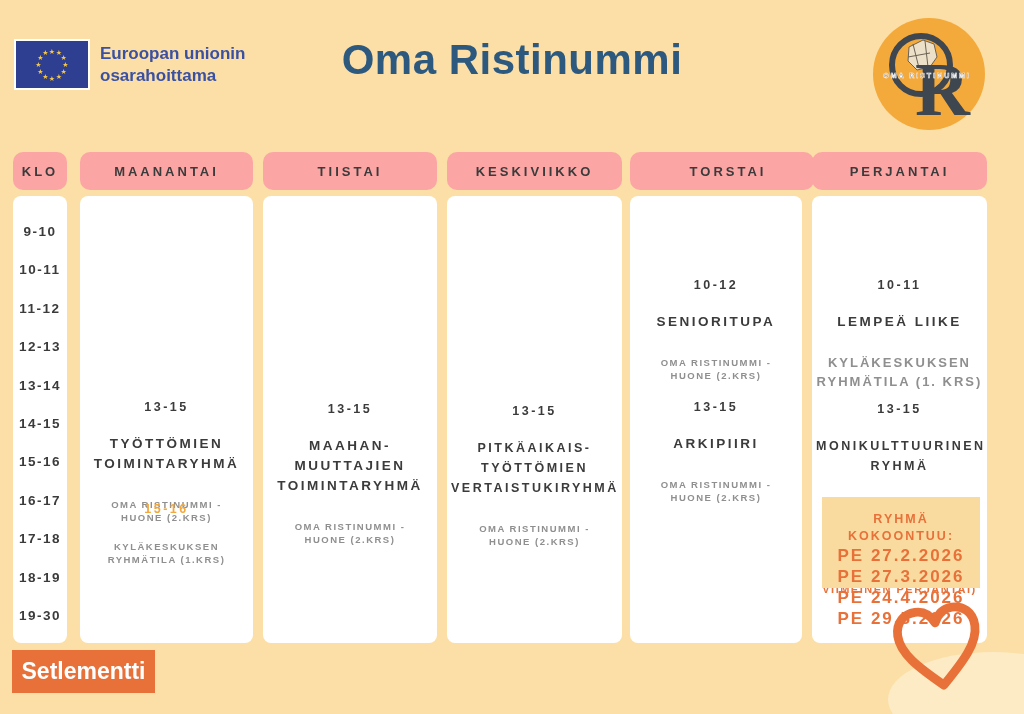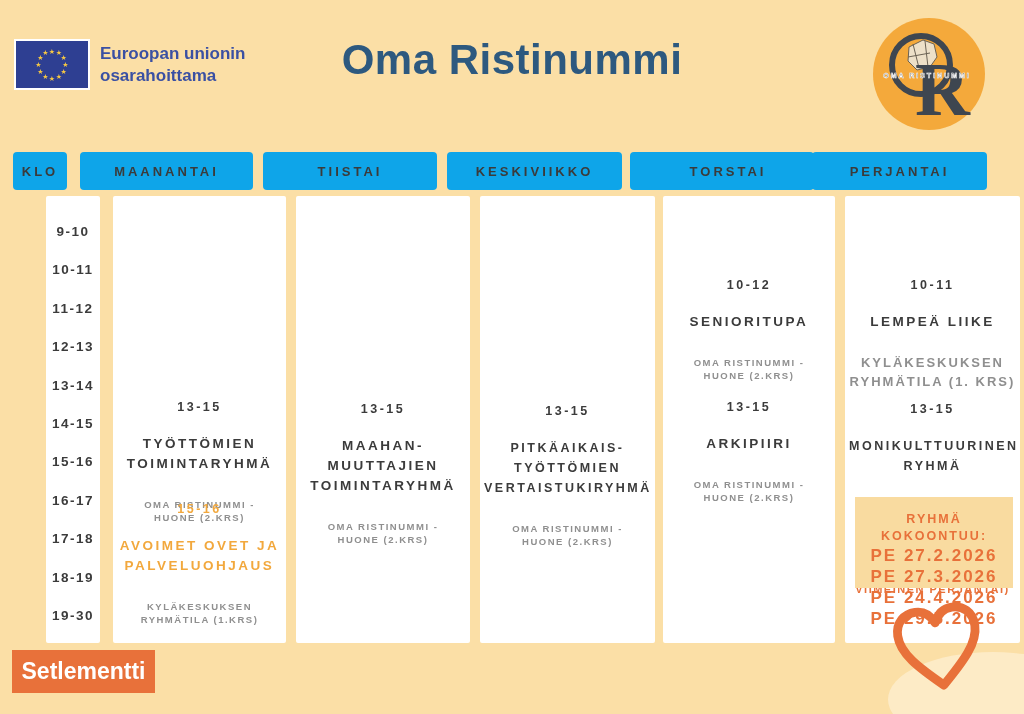--- a/index.html
+++ b/index.html
@@ -14,24 +14,24 @@
   
   .eu-flag{left:14px;top:39px;width:76px;height:51px;background:#fff;padding:2px;box-sizing:border-box;}
   .eu-flag svg{display:block;width:100%;height:100%;}
   .eu-text{left:100px;top:43px;color:#3A50A3;font-weight:bold;font-size:17px;line-height:22px;}
   .page-title{left:0;top:36px;width:1024px;text-align:center;color:#2D597F;
     font-size:42px;font-weight:bold;letter-spacing:.5px;}
   .logo{left:873px;top:16px;width:112px;height:114px;}
   .logo svg{display:block;width:100%;height:100%;}
 
   
-  .hdr-box{top:152px;height:38px;background:#0ea5e9;border-radius:4px;
+  .hdr-box{top:152px;height:38px;background:#fca5a5;border-radius:10px;
     display:flex;align-items:center;justify-content:center;
     color:#3B3B3B;font-weight:bold;font-size:13px;letter-spacing:3px;}
-  .col-box{top:196px;height:447px;background:#fff;border-radius:2px;margin-left:33px;}
+  .col-box{top:196px;height:447px;background:#fff;border-radius:8px;}
 
   .klo-col{display:flex;flex-direction:column;justify-content:space-between;
     padding:28px 0 20px 0;box-sizing:border-box;}
   .time-label{text-align:center;color:#3B3B3B;font-weight:bold;font-size:13.5px;letter-spacing:1.5px;}
 
   .event{position:absolute;left:4px;right:4px;text-align:center;white-space:pre-line;}
   .ev-time{color:#3B3B3B;font-weight:bold;font-size:12.5px;letter-spacing:2.5px;}
   .ev-title{color:#3B3B3B;font-weight:bold;font-size:13.5px;letter-spacing:2.5px;line-height:20px;margin-top:2px;}
   .ev-loc{color:#8F8F8F;font-weight:bold;font-size:9.5px;letter-spacing:1.5px;line-height:13px;margin-top:6px;}
   .ev-loc.lg{font-size:13px;letter-spacing:2px;line-height:19px;margin-top:3px;}
@@ -117,22 +117,20 @@
 <div class="abs col-box" style="left:80px;width:173px;">
   <div class="event" style="top:186px;">
     <div class="ev-time">13-15</div>
     <div class="ev-title">TYÖTTÖMIEN
 TOIMINTARYHMÄ</div>
     <div class="ev-loc">OMA RISTINUMMI -
 HUONE (2.KRS)</div>
   </div>
   <div class="event accent" style="top:288px;">
     <div class="ev-time">15-16</div>
-    <div class="ev-title">AVOIMET OVET JA
-PALVELUOHJAUS</div>
     <div class="ev-loc">KYLÄKESKUKSEN
 RYHMÄTILA (1.KRS)</div>
   </div>
 </div>
 
 <div class="abs col-box" style="left:263px;width:174px;">
   <div class="event" style="top:188px;">
     <div class="ev-time">13-15</div>
     <div class="ev-title">MAAHAN-
 MUUTTAJIEN

